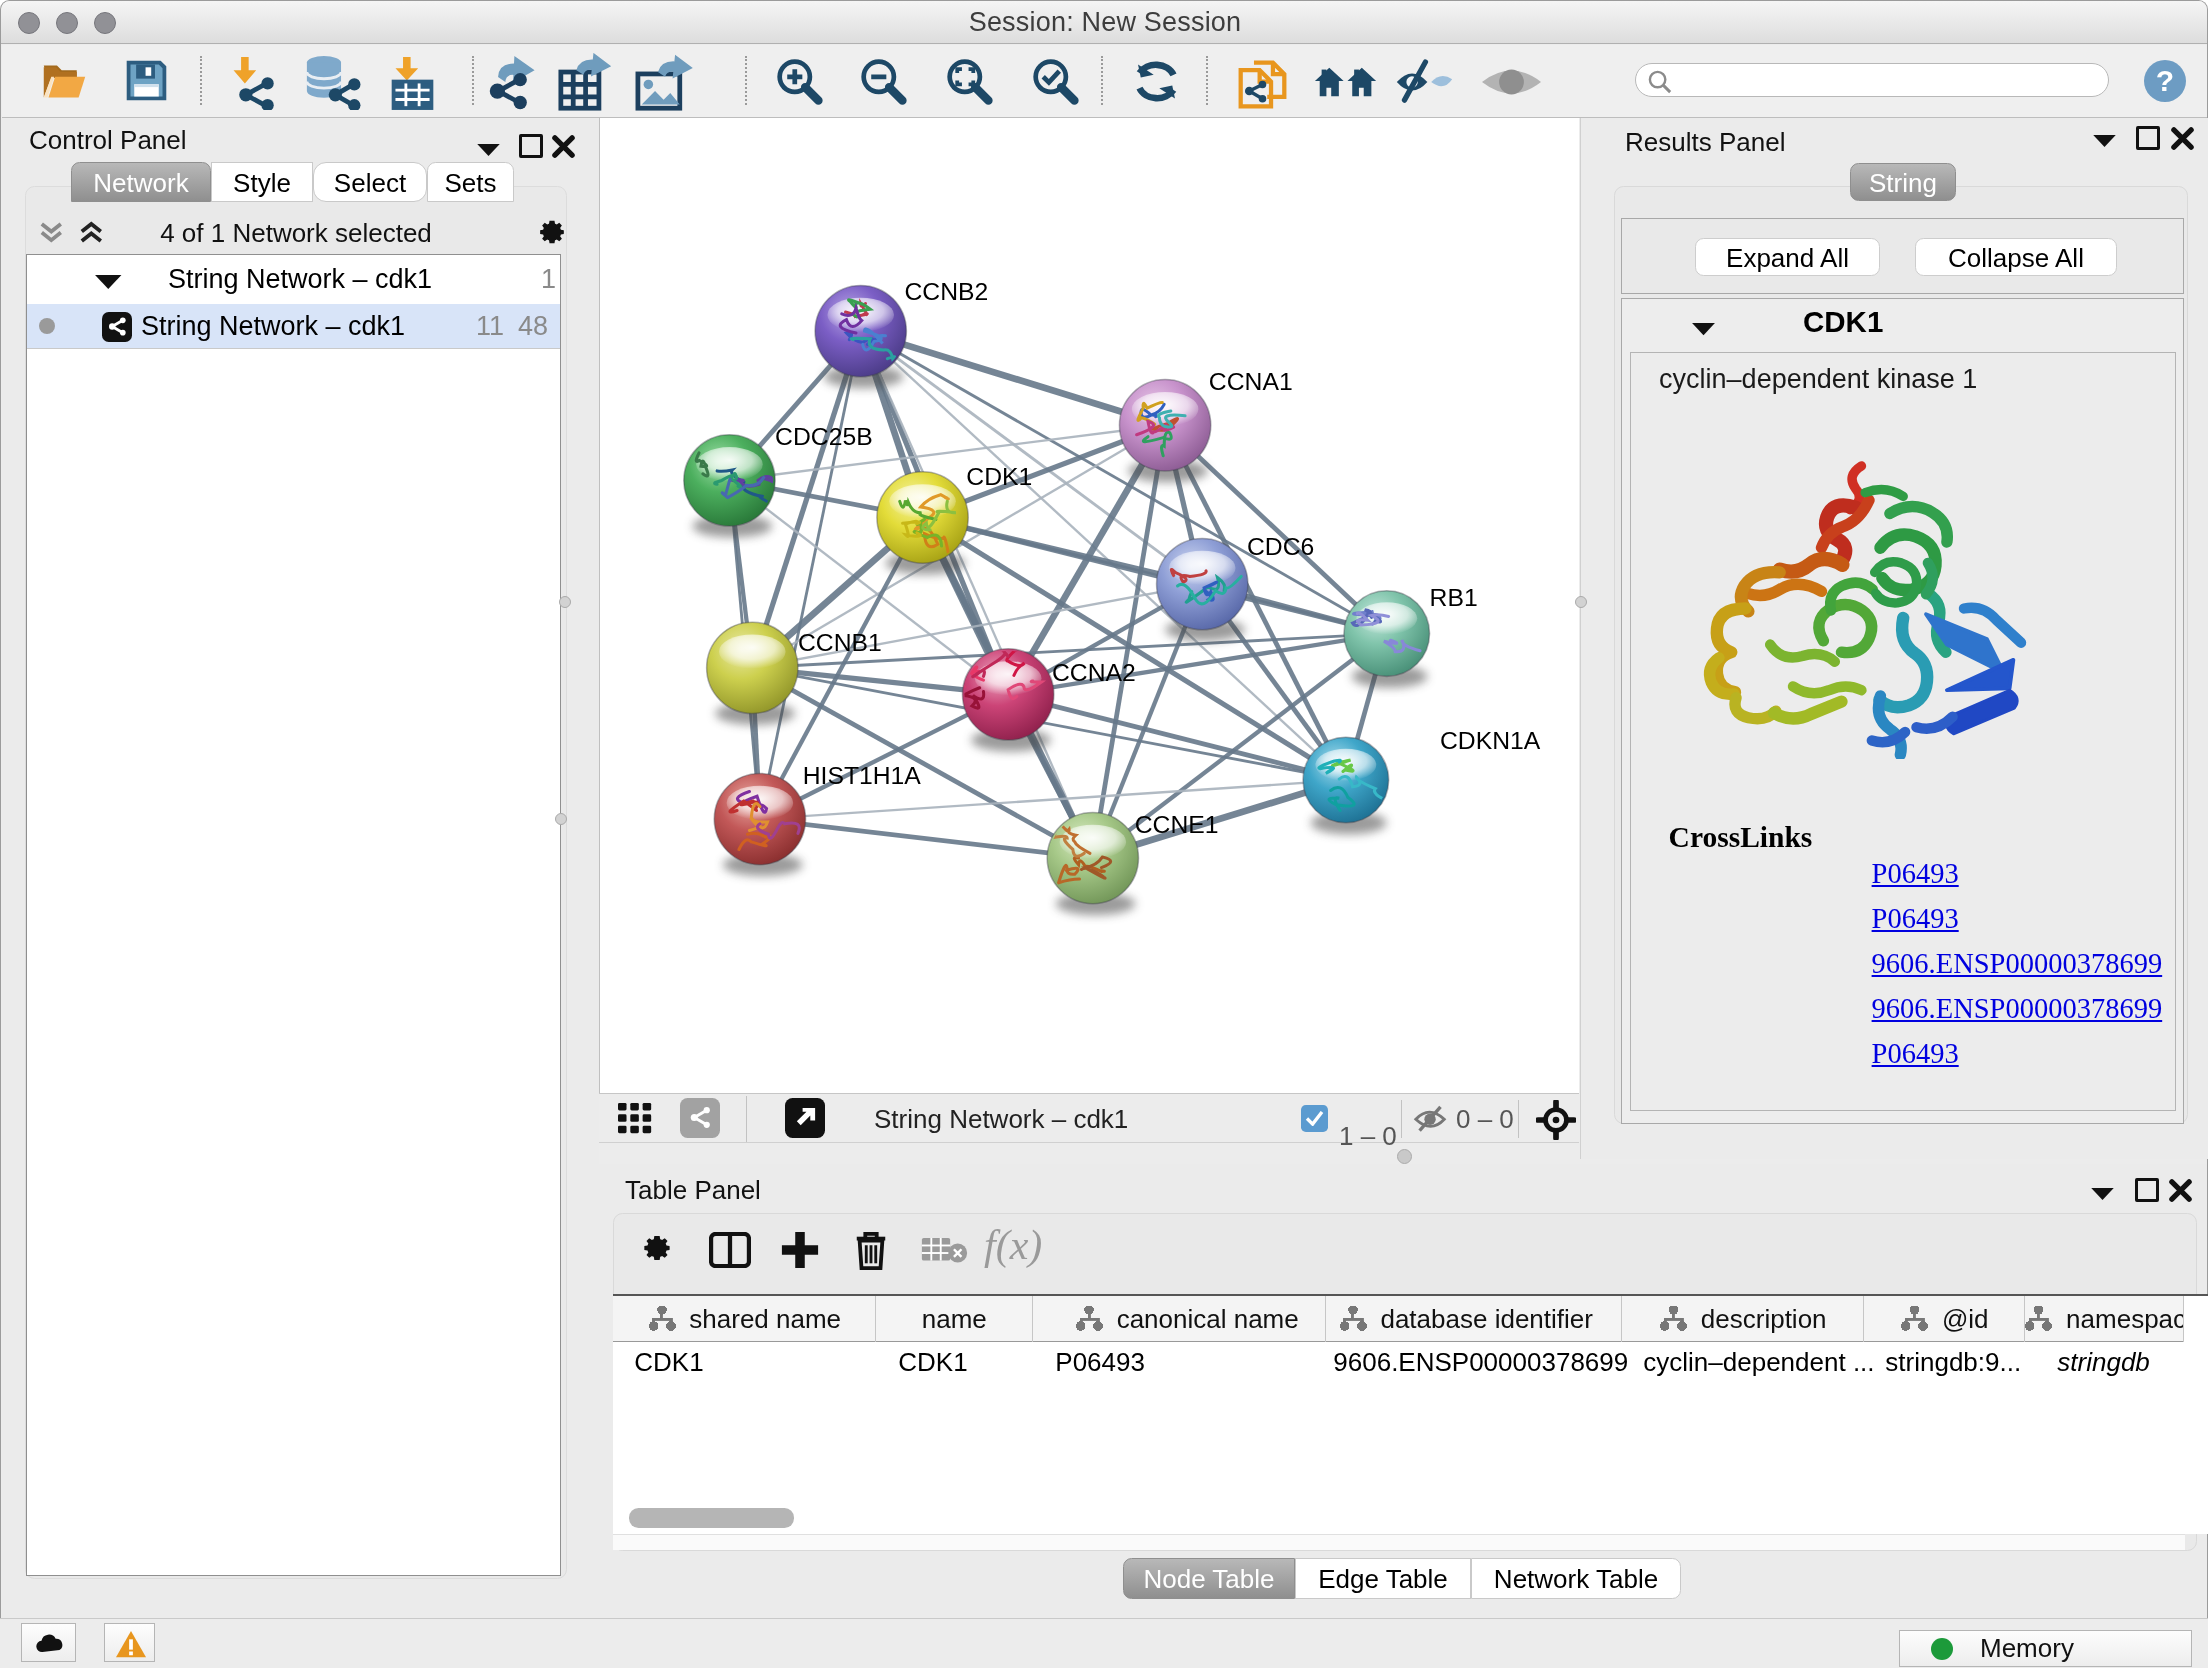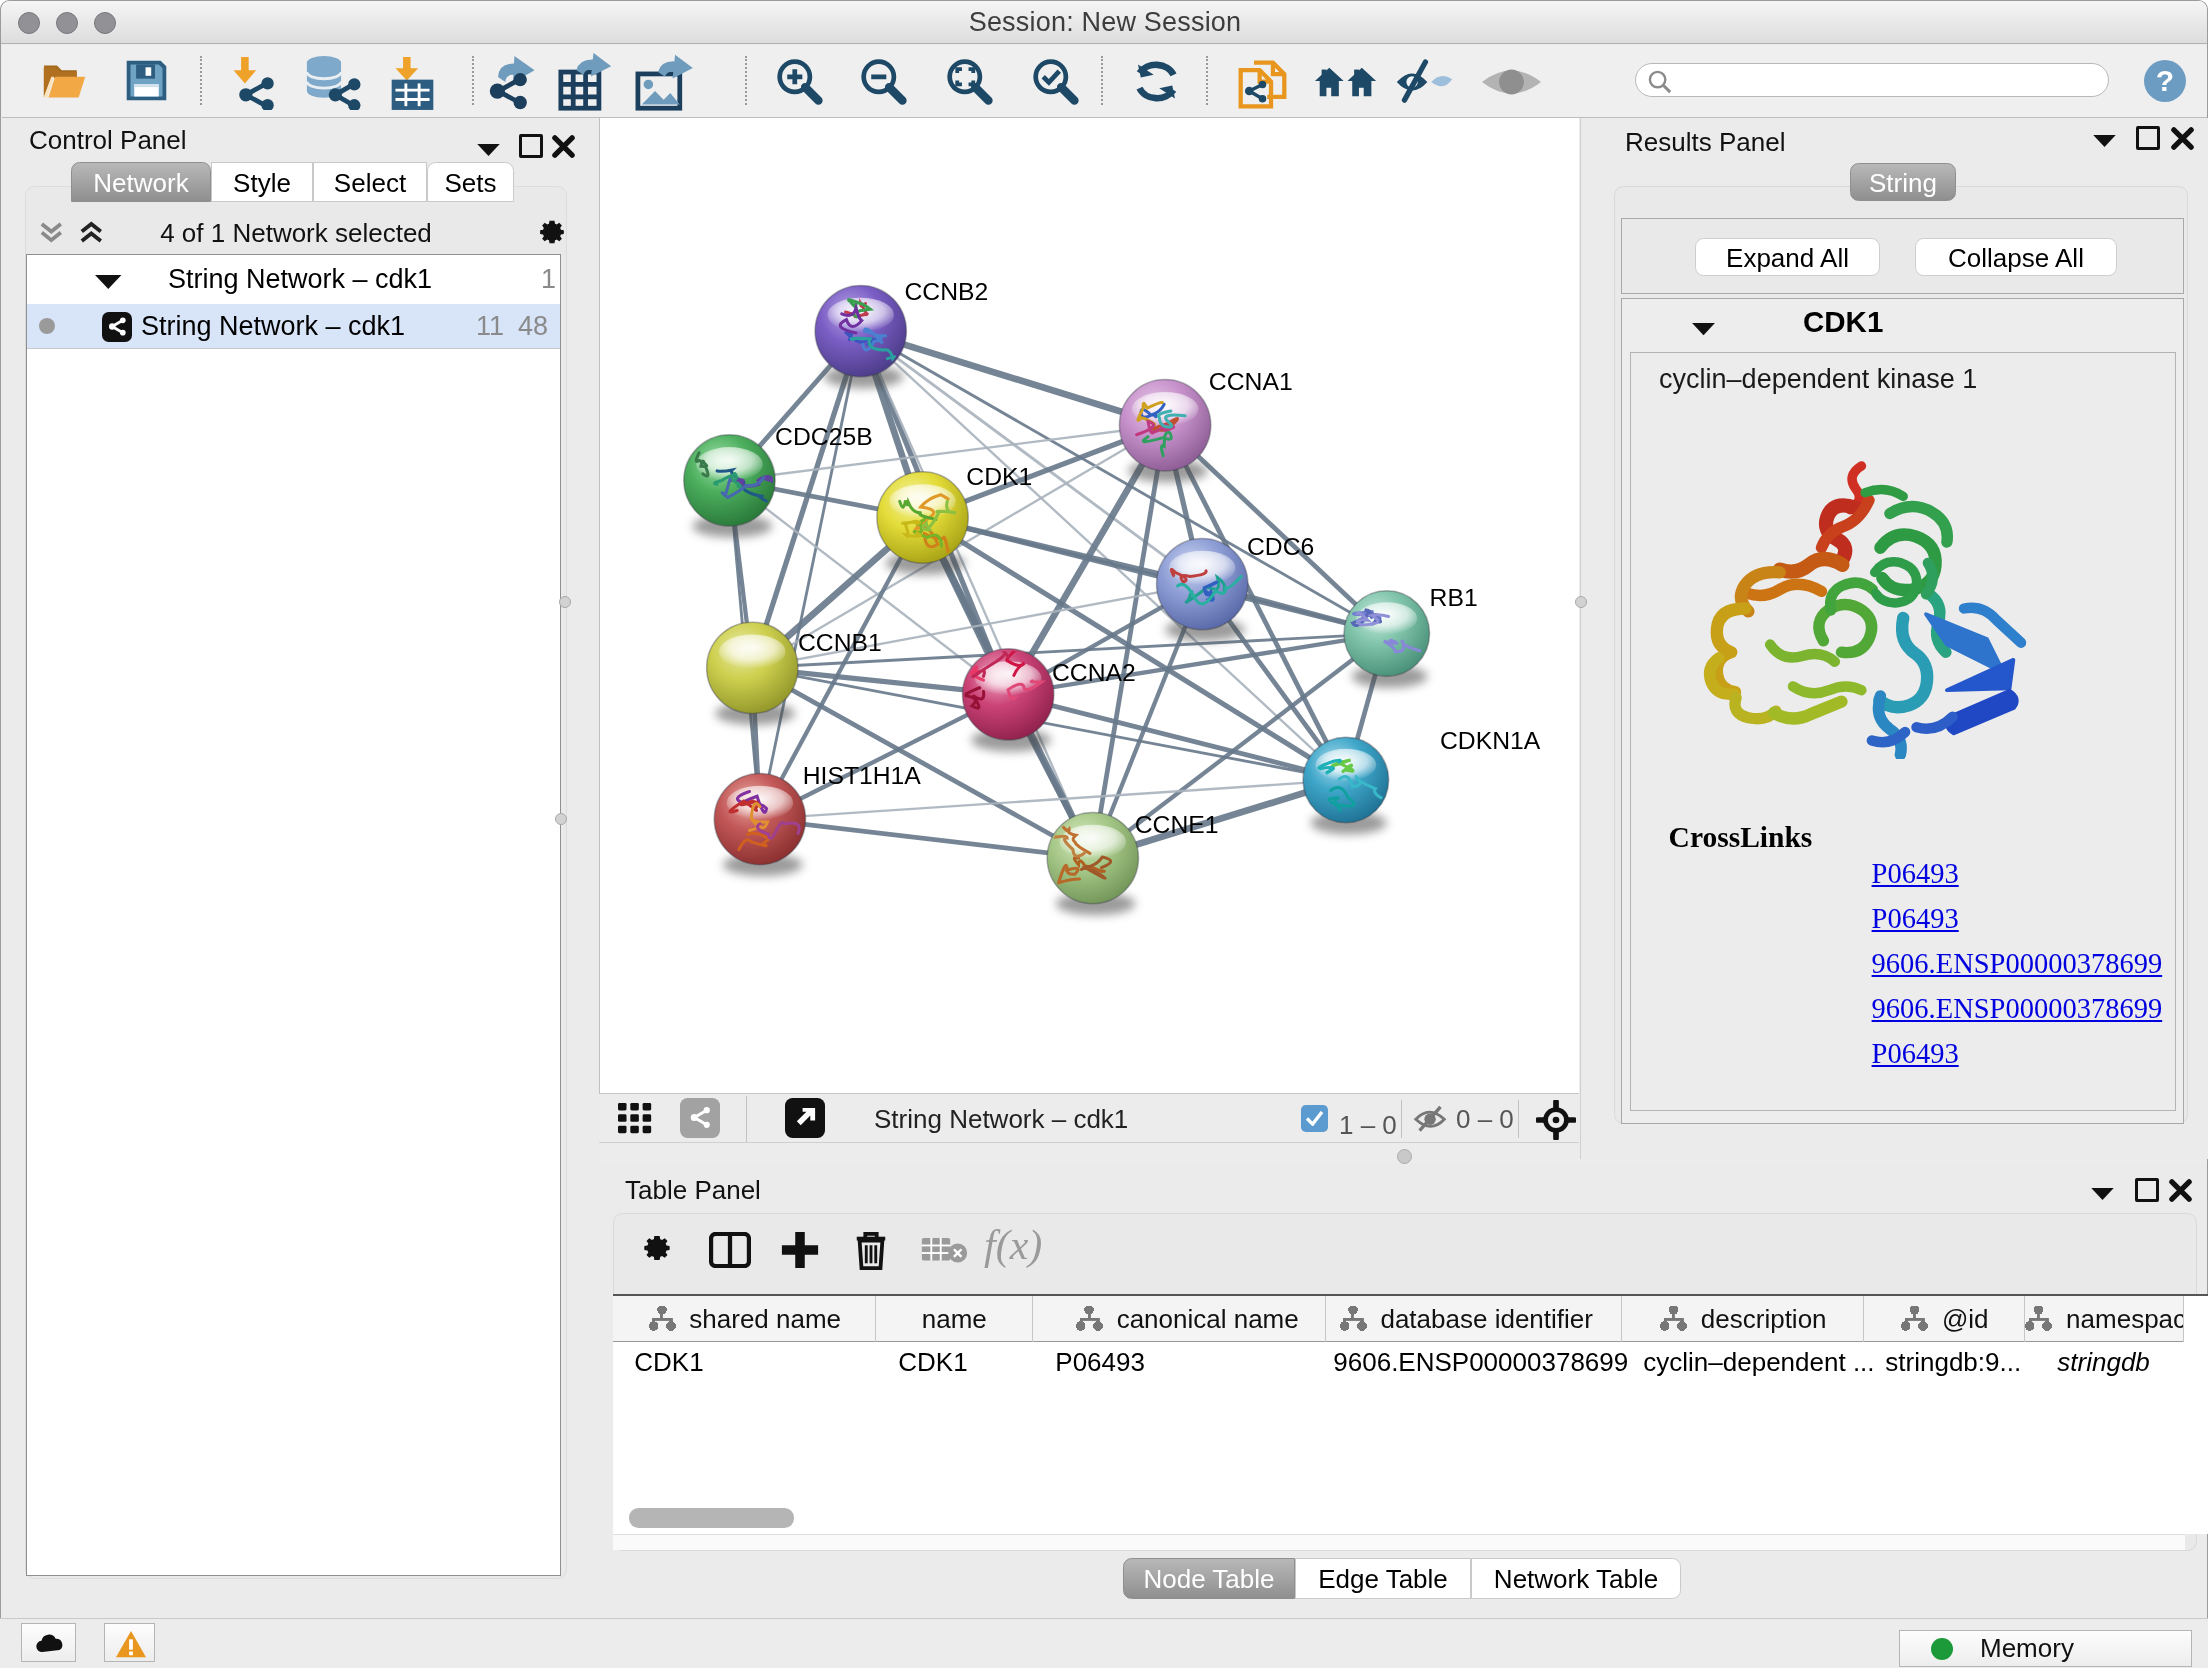--- a/index.html
+++ b/index.html
@@ -238,21 +238,21 @@
     <svg class="abs" style="left:473px;top:23px" width="27" height="15" viewBox="0 0 28 16">
         <path d="M2 2 h24 l-12 13 z" fill="#111"></path>
       </svg>
     <div class="abs" style="left:517px;top:15px;width:24px;height:24px;border:3.3px solid #111;border-radius:1.9px;"></div>
     <svg class="abs" style="left:550px;top:16px" width="23" height="23" viewBox="0 0 24 24">
         <path d="M3 3 L21 21 M21 3 L3 21" stroke="#111" stroke-width="5.5" stroke-linecap="round"></path>
       </svg>
 
     <div class="tab sel rtop" style="left:69px;top:43px;width:140px;">Network</div>
     <div class="tab" style="left:209px;top:43px;width:102px;">Style</div>
-    <div class="tab" style="left:311px;top:43px;width:114px;">Select</div>
+    <div class="tab" style="left:311px;top:43px;width:114px;border-radius:13px;">Select</div>
     <div class="tab rtop" style="left:425px;top:43px;width:87px;">Sets</div>
 
     <div class="abs" style="left:23px;top:67px;width:542px;height:1393px;background:#e9e9e9;border:1px solid #dcdcdc;border-radius:9.5px;"></div>
 
     <div class="abs" style="left:23px;top:91px;width:542px;height:44px;">
       <svg class="abs" style="left:13.3px;top:10.5px" width="28.5" height="25" viewBox="0 0 30 26">
           <g fill="none" stroke="#8a8a8a" stroke-width="4">
             <path d="M4 3 l10 8 10-8"></path>
             <path d="M4 12 l10 8 10-8"></path>
           </g>
@@ -611,21 +611,21 @@
       <svg class="abs" style="left:7.6px;top:7.6px" width="25" height="25" viewBox="0 0 26 26">
         <path d="M10 3 h13 v13 h-5 v-5 l-10 10 -4 -4 10 -10 h-4 z" fill="#fff"></path>
       </svg>
     </div>
     <div class="abs" style="left:275px;top:9.5px;font-size:26px;color:#222;">String Network – cdk1</div>
     <div class="abs" style="left:702px;top:11.4px;width:27px;height:27px;background:#5b9bd0;border-radius:4.8px;">
       <svg class="abs" style="left:3.8px;top:5.7px" width="19" height="15" viewBox="0 0 20 16">
         <path d="M2 8 l6 6 10 -13" stroke="#fff" stroke-width="3.5" fill="none"></path>
       </svg>
     </div>
-    <div class="abs" style="left:740px;top:16px;font-size:26px;color:#555;">1 – 0</div>
+    <div class="abs" style="left:740px;top:27px;font-size:26px;color:#555;">1 – 0</div>
     <div class="abs" style="left:802px;top:5.7px;height:38px;border-left:1.4px solid #c2c2c2;"></div>
     <svg class="abs" style="left:813px;top:11.4px" width="38" height="28.5" viewBox="0 0 40 30">
       <path d="M4 15 q14 -15 30 0 q-14 15 -30 0 z" fill="none" stroke="#777" stroke-width="3"></path>
       <circle cx="19" cy="15" r="6" fill="#777"></circle>
       <line x1="8" y1="27" x2="30" y2="2" stroke="#777" stroke-width="3.5"></line>
     </svg>
     <div class="abs" style="left:857px;top:9.5px;font-size:26px;color:#555;">0 – 0</div>
     <div class="abs" style="left:919px;top:5.7px;height:38px;border-left:1.4px solid #c2c2c2;"></div>
     <svg class="abs" style="left:937px;top:5.7px" width="40" height="40" viewBox="0 0 42 42">
       <circle cx="21" cy="21" r="11" fill="none" stroke="#111" stroke-width="5"></circle>

